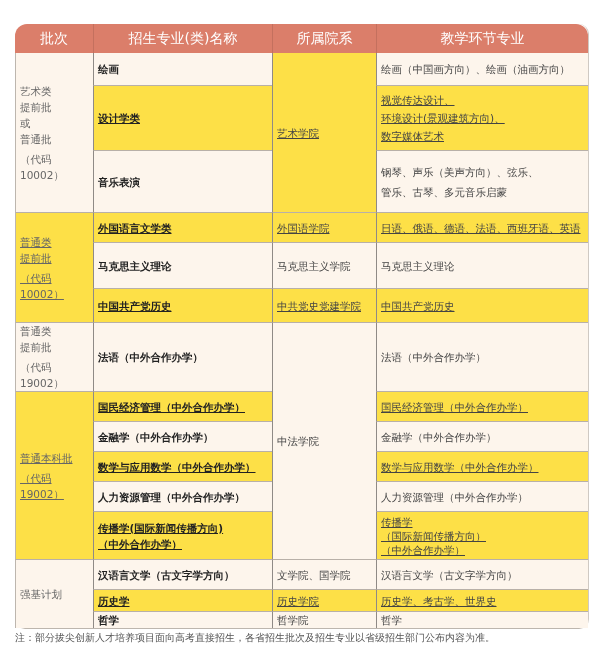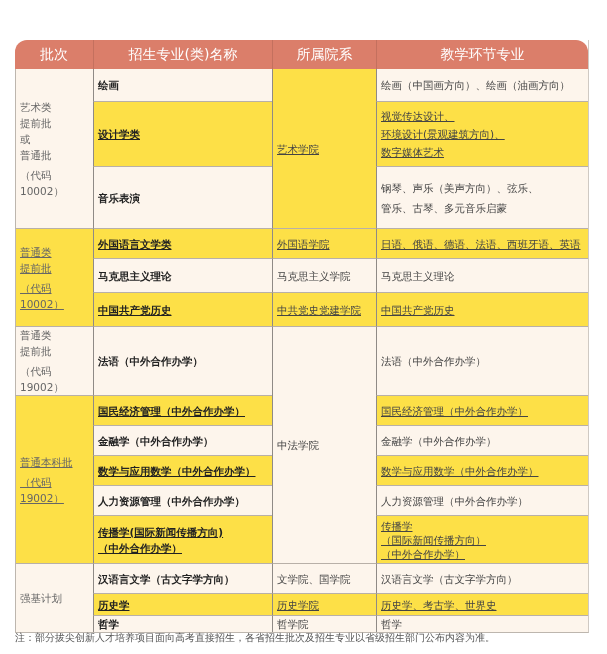--- a/index.html
+++ b/index.html
@@ -1,21 +1,22 @@
 <!DOCTYPE html>
 <html><head>
 <meta charset="utf-8">
 <style>
   html, body { margin: 0; padding: 0; background: #ffffff; }
   body { width: 607px; height: 654px; position: relative; font-family: "DejaVu Sans", "Liberation Sans", sans-serif; color: #444; }
   .tbl {
-    position: absolute; left: 15px; top: 40px; width: 573px;
+    position: absolute; left: 15px; top: 24px; width: 573px;
     border-collapse: separate; border-spacing: 0;
     border-right: 1px solid #cfc9c3; border-bottom: 1px solid #bdb6ae;
     table-layout: fixed;
+    border-radius: 10px;
   }
   .tbl th {
     background: #db7e6a; color: #ffffff; font-weight: normal; font-size: 14px;
     height: 29px; padding: 0; border-left: 1px solid #c4705e;
   }
   .tbl th:first-child { border-top-left-radius: 12px; border-left: none; }
   .tbl th:last-child { border-top-right-radius: 12px; }
   .tbl td {
     font-size: 10.5px; text-align: left; vertical-align: middle; padding: 0 4px;
     border-top: 1px solid #b8b0a8; border-left: 1px solid #8f8a86; line-height: 16px;
@@ -79,21 +80,21 @@
     <tr style="height:30px">
       <td rowspan="3" class="first white batch">
         <div>普通类</div>
         <div>提前批</div>
         <span class="code">（代码10002）</span>
       </td>
       <td class="bold white">外国语言文学类</td>
       <td class="white">外国语学院</td>
       <td class="white">日语、俄语、德语、法语、西班牙语、英语</td>
     </tr>
-    <tr style="height:34px">
+    <tr style="height:46px">
       <td class="bold cream">马克思主义理论</td>
       <td class="cream">马克思主义学院</td>
       <td class="cream">马克思主义理论</td>
     </tr>
     <tr style="height:34px">
       <td class="bold white">中国共产党历史</td>
       <td class="white">中共党史党建学院</td>
       <td class="white">中国共产党历史</td>
     </tr>
 

